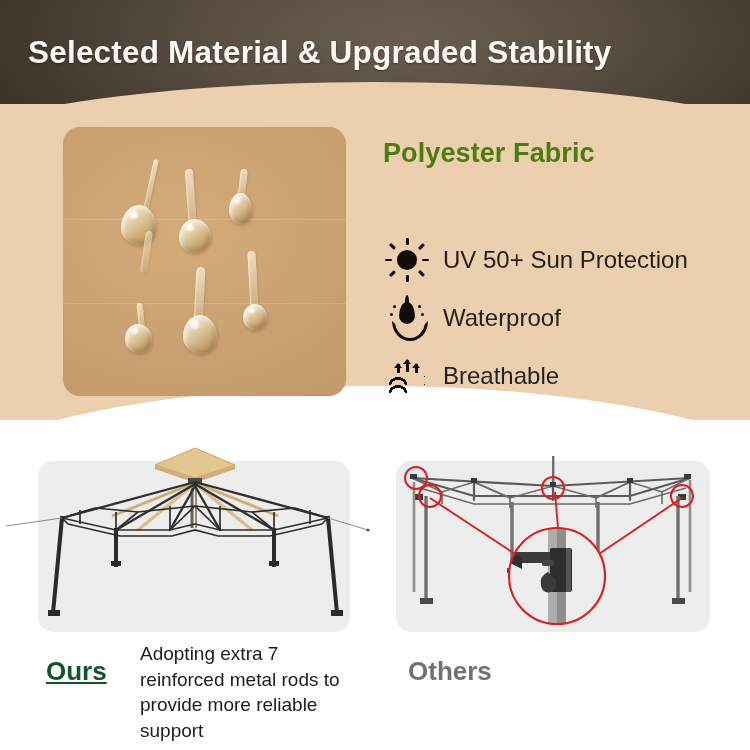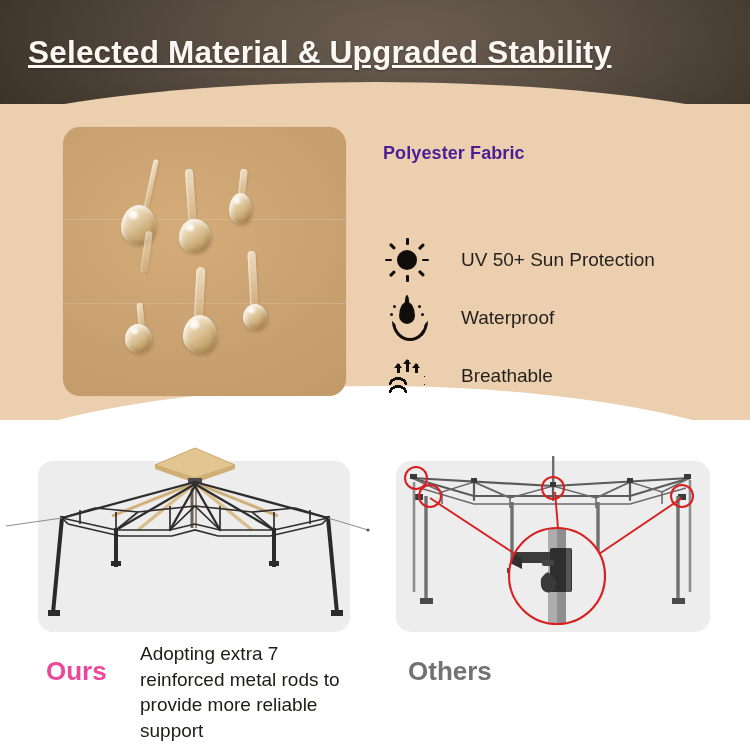--- a/index.html
+++ b/index.html
@@ -33,21 +33,20 @@
   .header-curve{
     position:absolute;left:-90px;bottom:-64px;width:930px;height:86px;
     background:#EBCFAE;
     border-radius:50% 50% 0 0 / 100% 100% 0 0;
   }
   .header-title{
     position:absolute;left:28px;top:34px;
     font-size:31.5px;font-weight:bold;color:#FBF7F2;
     letter-spacing:.2px;white-space:nowrap;
     text-shadow:0 1px 2px rgba(0,0,0,.35);
-    text-decoration:underline;
   }
 
   
   .photo-panel{
     position:absolute;left:63px;top:127px;width:283px;height:269px;
     border-radius:17px;
     background:
       radial-gradient(ellipse 330px 260px at 42% 38%, #D4AC79 0%, #C9A070 48%, #BE9565 100%);
     overflow:hidden;
     box-shadow:0 0 0 1px rgba(0,0,0,.02);
@@ -72,29 +71,29 @@
   }
   .trail{
     position:absolute;
     background:linear-gradient(180deg,rgba(244,232,208,.82),rgba(205,172,121,.55));
     box-shadow:inset 1px 0 2px rgba(255,255,255,.6),1px 1px 2px rgba(120,88,48,.22);
   }
 
   
   .fabric-heading{
     position:absolute;left:383px;top:136px;
-    font-size:18px;font-weight:bold;color:#4c1d95;
+    font-size:27px;font-weight:bold;color:#4d7c0f;
     line-height:35px;letter-spacing:.1px;
   }
   .feature-row{position:absolute;left:385px;display:flex;align-items:center;}
   .feature-icon{
     width:44px;height:44px;position:relative;flex:0 0 44px;
   }
   .feature-label{
-    margin-left:32px;font-size:19px;color:#231F1C;white-space:nowrap;
+    margin-left:14px;font-size:24px;color:#231F1C;white-space:nowrap;
   }
   .f1{top:238px;}
   .f2{top:296px;}
   .f3{top:354px;}
 
   
   .sun-core{
     position:absolute;left:12px;top:12px;width:20px;height:20px;
     border-radius:50%;background:#100D0B;
   }
@@ -144,21 +143,21 @@
     background:#EDEDED;border-radius:15px;
   }
   .cmp-left{left:38px;width:312px;}
   .cmp-right{left:396px;width:314px;}
 
   .art{position:absolute;overflow:visible;}
 
   .cmp-label{
     position:absolute;font-size:26px;font-weight:bold;
   }
-  .ours-label{left:46px;top:656px;color:#ec4899;}
+  .ours-label{left:46px;top:656px;color:#14532d;text-decoration:underline;}
   .others-label{left:408px;top:656px;color:#727272;}
   .cmp-text{
     position:absolute;font-size:19px;color:#1E1B19;line-height:25.5px;
   }
   .ours-text{left:140px;top:641px;width:225px;}
   .others-text{left:518px;top:641px;width:225px;}
 </style>
 </head>
 <body>
 

